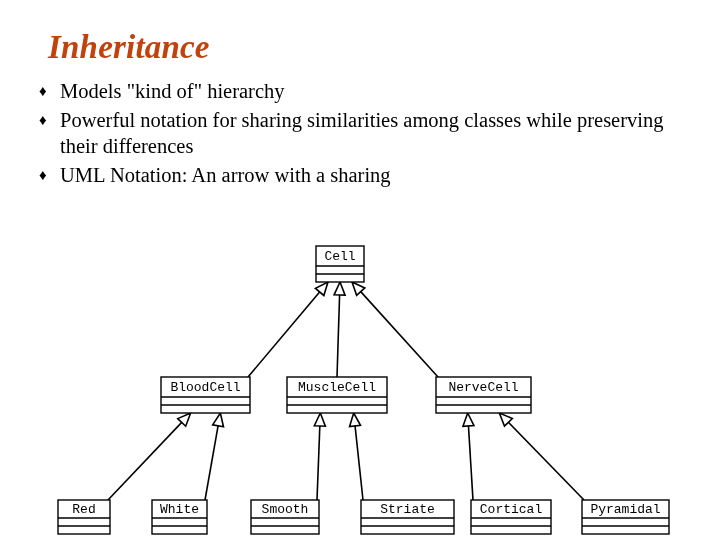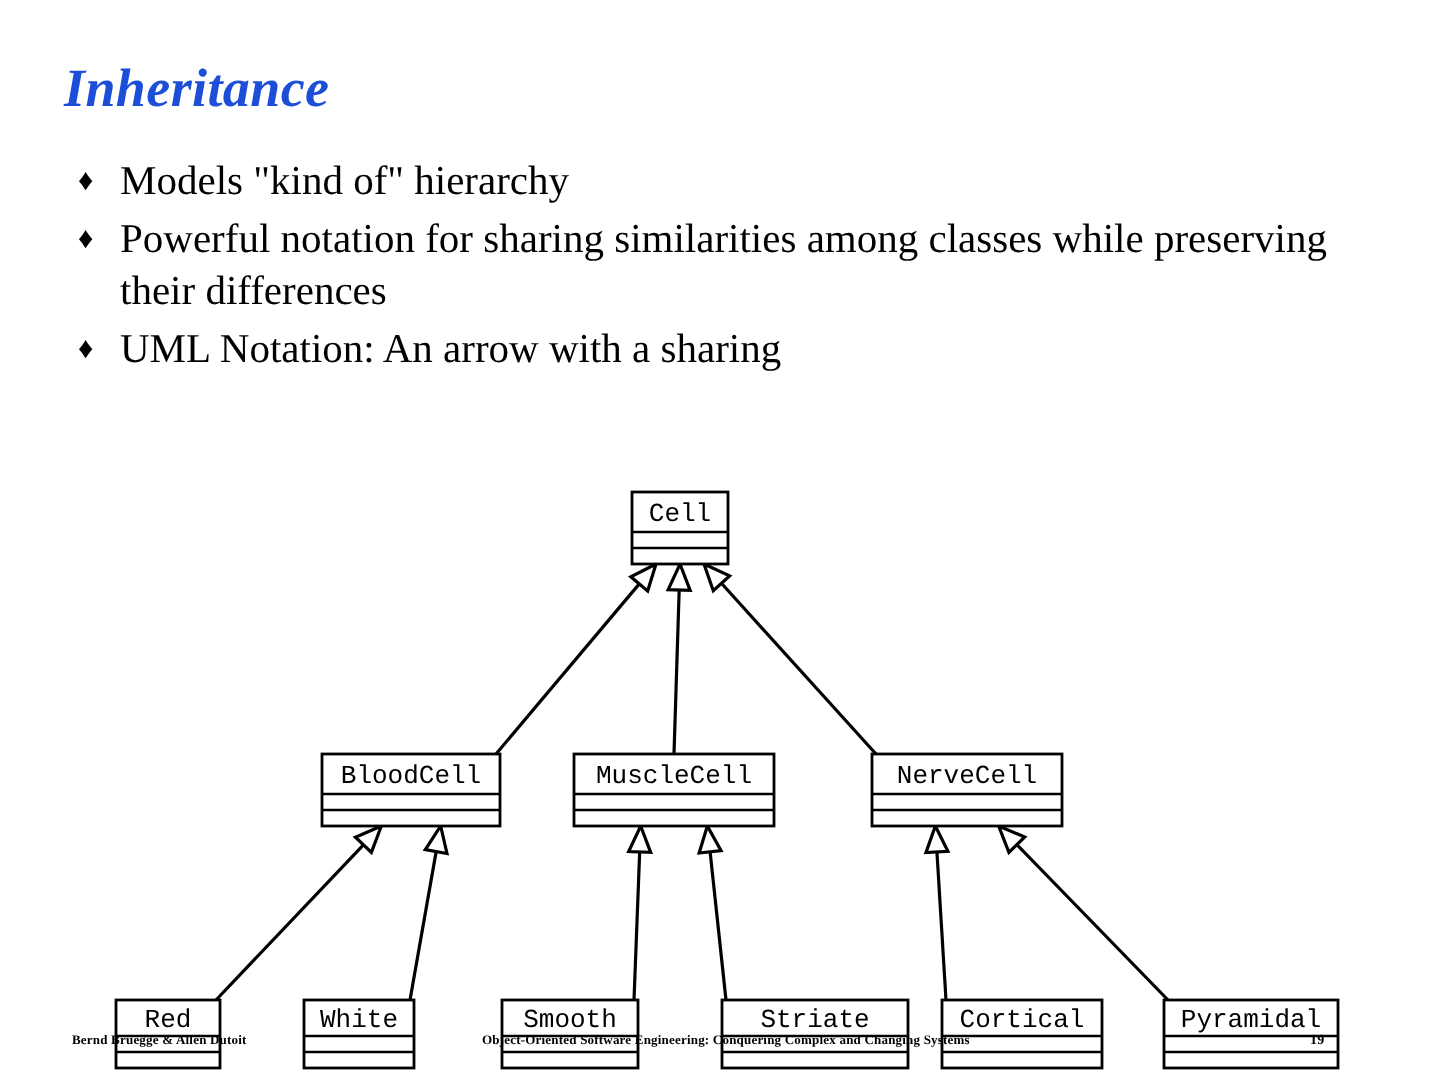--- a/index.html
+++ b/index.html
@@ -13,28 +13,28 @@
     height: 540px;
     background: #ffffff;
     overflow: hidden;
     font-family: "Liberation Serif", serif;
     color: #000000;
   }
 
   
   #title {
     position: absolute;
-    left: 32px;
+    left: 48px;
     top: 29px;
     font-family: "Liberation Serif", serif;
     font-style: italic;
     font-weight: bold;
-    font-size: 27px;
+    font-size: 33px;
     letter-spacing: 0.2px;
-    color: #1d4ed8;
+    color: #c2410c;
     white-space: nowrap;
   }
 
   
   #bullets {
     position: absolute;
     left: 36px;
     top: 78px;
     width: 650px;
   }
@@ -222,19 +222,14 @@
           <g>
             <rect x="582" y="464" width="87" height="34" class="cls-box-rect"></rect>
             <line x1="582" y1="482" x2="669" y2="482" class="cls-div-line"></line>
             <line x1="582" y1="490" x2="669" y2="490" class="cls-div-line"></line>
             <text x="625.5" y="474" class="cls-label">Pyramidal</text>
           </g>
         </g>
     </svg>
   </div>
 
-  <div id="footer">
-    <div class="foot" id="foot-authors">Bernd Bruegge &amp; Allen Dutoit</div>
-    <div class="foot" id="foot-center">Object-Oriented Software Engineering: Conquering Complex and Changing Systems</div>
-    <div class="foot" id="foot-page">19</div>
-  </div>
 
 </div>
 
 </body></html>

